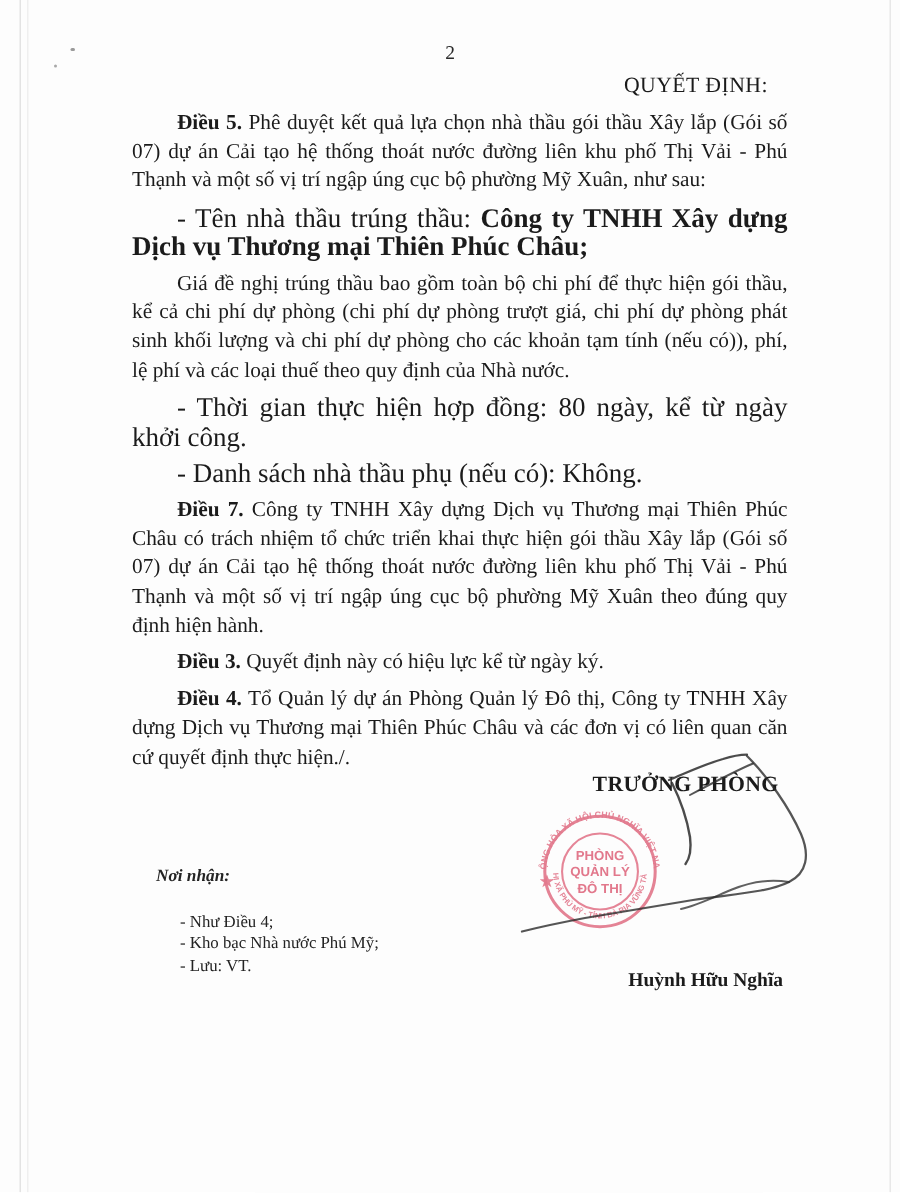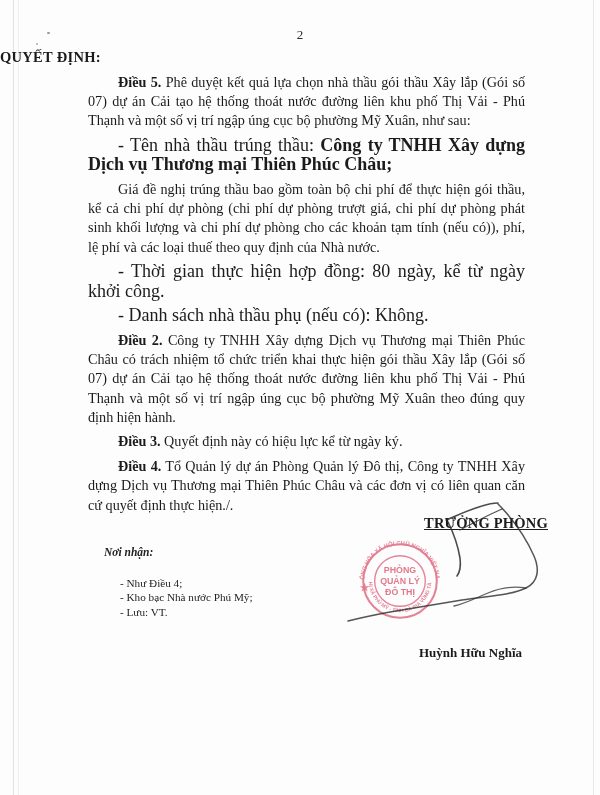--- a/index.html
+++ b/index.html
@@ -36,21 +36,21 @@
   .speck2 {
     position: absolute; left: 36px; top: 43px;
     width: 2px; height: 2px; background: #a8a8a8; border-radius: 50%;
   }
   .page-number {
     position: absolute; top: 27px; left: 0; width: 600px;
     text-align: center; font-size: 13px; color: #2a2a2a;
   }
   .doc-title {
     position: absolute; top: 49px; left: 0; width: 512px;
-    text-align: left; font-weight: bold; font-size: 14.5px;
+    text-align: right; font-weight: normal; font-size: 14.5px;
     letter-spacing: .3px;
   }
   .body {
     position: absolute;
     top: 73px;
     left: 88px;
     width: 437px;
   }
   p.para {
     margin: 0 0 5.5px 0;
@@ -67,28 +67,27 @@
     text-align: justify;
     text-indent: 30px;
   }
   .b { font-weight: bold; }
   .i { font-style: italic; }
 
   
   .signer-title {
     position: absolute;
     top: 515px;
-    left: 411px;
+    left: 382px;
     width: 150px;
     text-align: center;
     font-weight: bold;
     font-size: 14.5px;
     letter-spacing: .2px;
     z-index: 4;
-    text-decoration: underline;
   }
   .signer-name {
     position: absolute;
     top: 645px;
     left: 388px;
     width: 165px;
     text-align: center;
     font-weight: bold;
     font-size: 13px;
     z-index: 4;
@@ -107,21 +106,21 @@
     top: 535px;
     left: 354px;
     width: 92px;
     height: 92px;
     z-index: 3;
   }
 
   
   .recipients {
     position: absolute;
-    top: 545px;
+    top: 577px;
     left: 104px;
     font-size: 11.2px;
     line-height: 14.6px;
     color: #232323;
   }
   .recipients .head {
     font-weight: bold;
     font-style: italic;
     font-size: 11.5px;
     margin-bottom: 1px;
@@ -151,21 +150,21 @@
     <p class="bullet"><span>- Tên nhà thầu trúng thầu: </span><span class="b">Công ty TNHH Xây dựng Dịch vụ Thương mại Thiên Phúc Châu;</span></p>
 
 
     <p class="para">Giá đề nghị trúng thầu bao gồm toàn bộ chi phí để thực hiện gói thầu, kể cả chi phí dự phòng (chi phí dự phòng trượt giá, chi phí dự phòng phát sinh khối lượng và chi phí dự phòng cho các khoản tạm tính (nếu có)), phí, lệ phí và các loại thuế theo quy định của Nhà nước.</p>
 
 
     <p class="bullet">- Thời gian thực hiện hợp đồng: 80 ngày, kể từ ngày khởi công.</p>
 
     <p class="bullet">- Danh sách nhà thầu phụ (nếu có): Không.</p>
 
-    <p class="para"><span class="b">Điều 2.</span><span> Công ty TNHH Xây dựng Dịch vụ Thương mại Thiên Phúc Châu có trách nhiệm tổ chức triển khai thực hiện gói thầu Xây lắp (Gói số 07) dự án Cải tạo hệ thống thoát nước đường liên khu phố Thị Vải - Phú Thạnh và một số vị trí ngập úng cục bộ phường Mỹ Xuân theo đúng quy định hiện hành.</span></p>
+    <p class="para"><span class="b">Điều 7.</span><span> Công ty TNHH Xây dựng Dịch vụ Thương mại Thiên Phúc Châu có trách nhiệm tổ chức triển khai thực hiện gói thầu Xây lắp (Gói số 07) dự án Cải tạo hệ thống thoát nước đường liên khu phố Thị Vải - Phú Thạnh và một số vị trí ngập úng cục bộ phường Mỹ Xuân theo đúng quy định hiện hành.</span></p>
 
     <p class="para"><span class="b">Điều 3.</span><span> Quyết định này có hiệu lực kể từ ngày ký.</span></p>
 
     <p class="para"><span class="b">Điều 4.</span><span> Tổ Quản lý dự án Phòng Quản lý Đô thị, Công ty TNHH Xây dựng Dịch vụ Thương mại Thiên Phúc Châu và các đơn vị có liên quan căn cứ quyết định thực hiện./.</span></p>
 
   </div>
 
   <div class="signer-title">TRƯỞNG PHÒNG</div>
   <div class="signer-name">Huỳnh Hữu Nghĩa</div>
 

